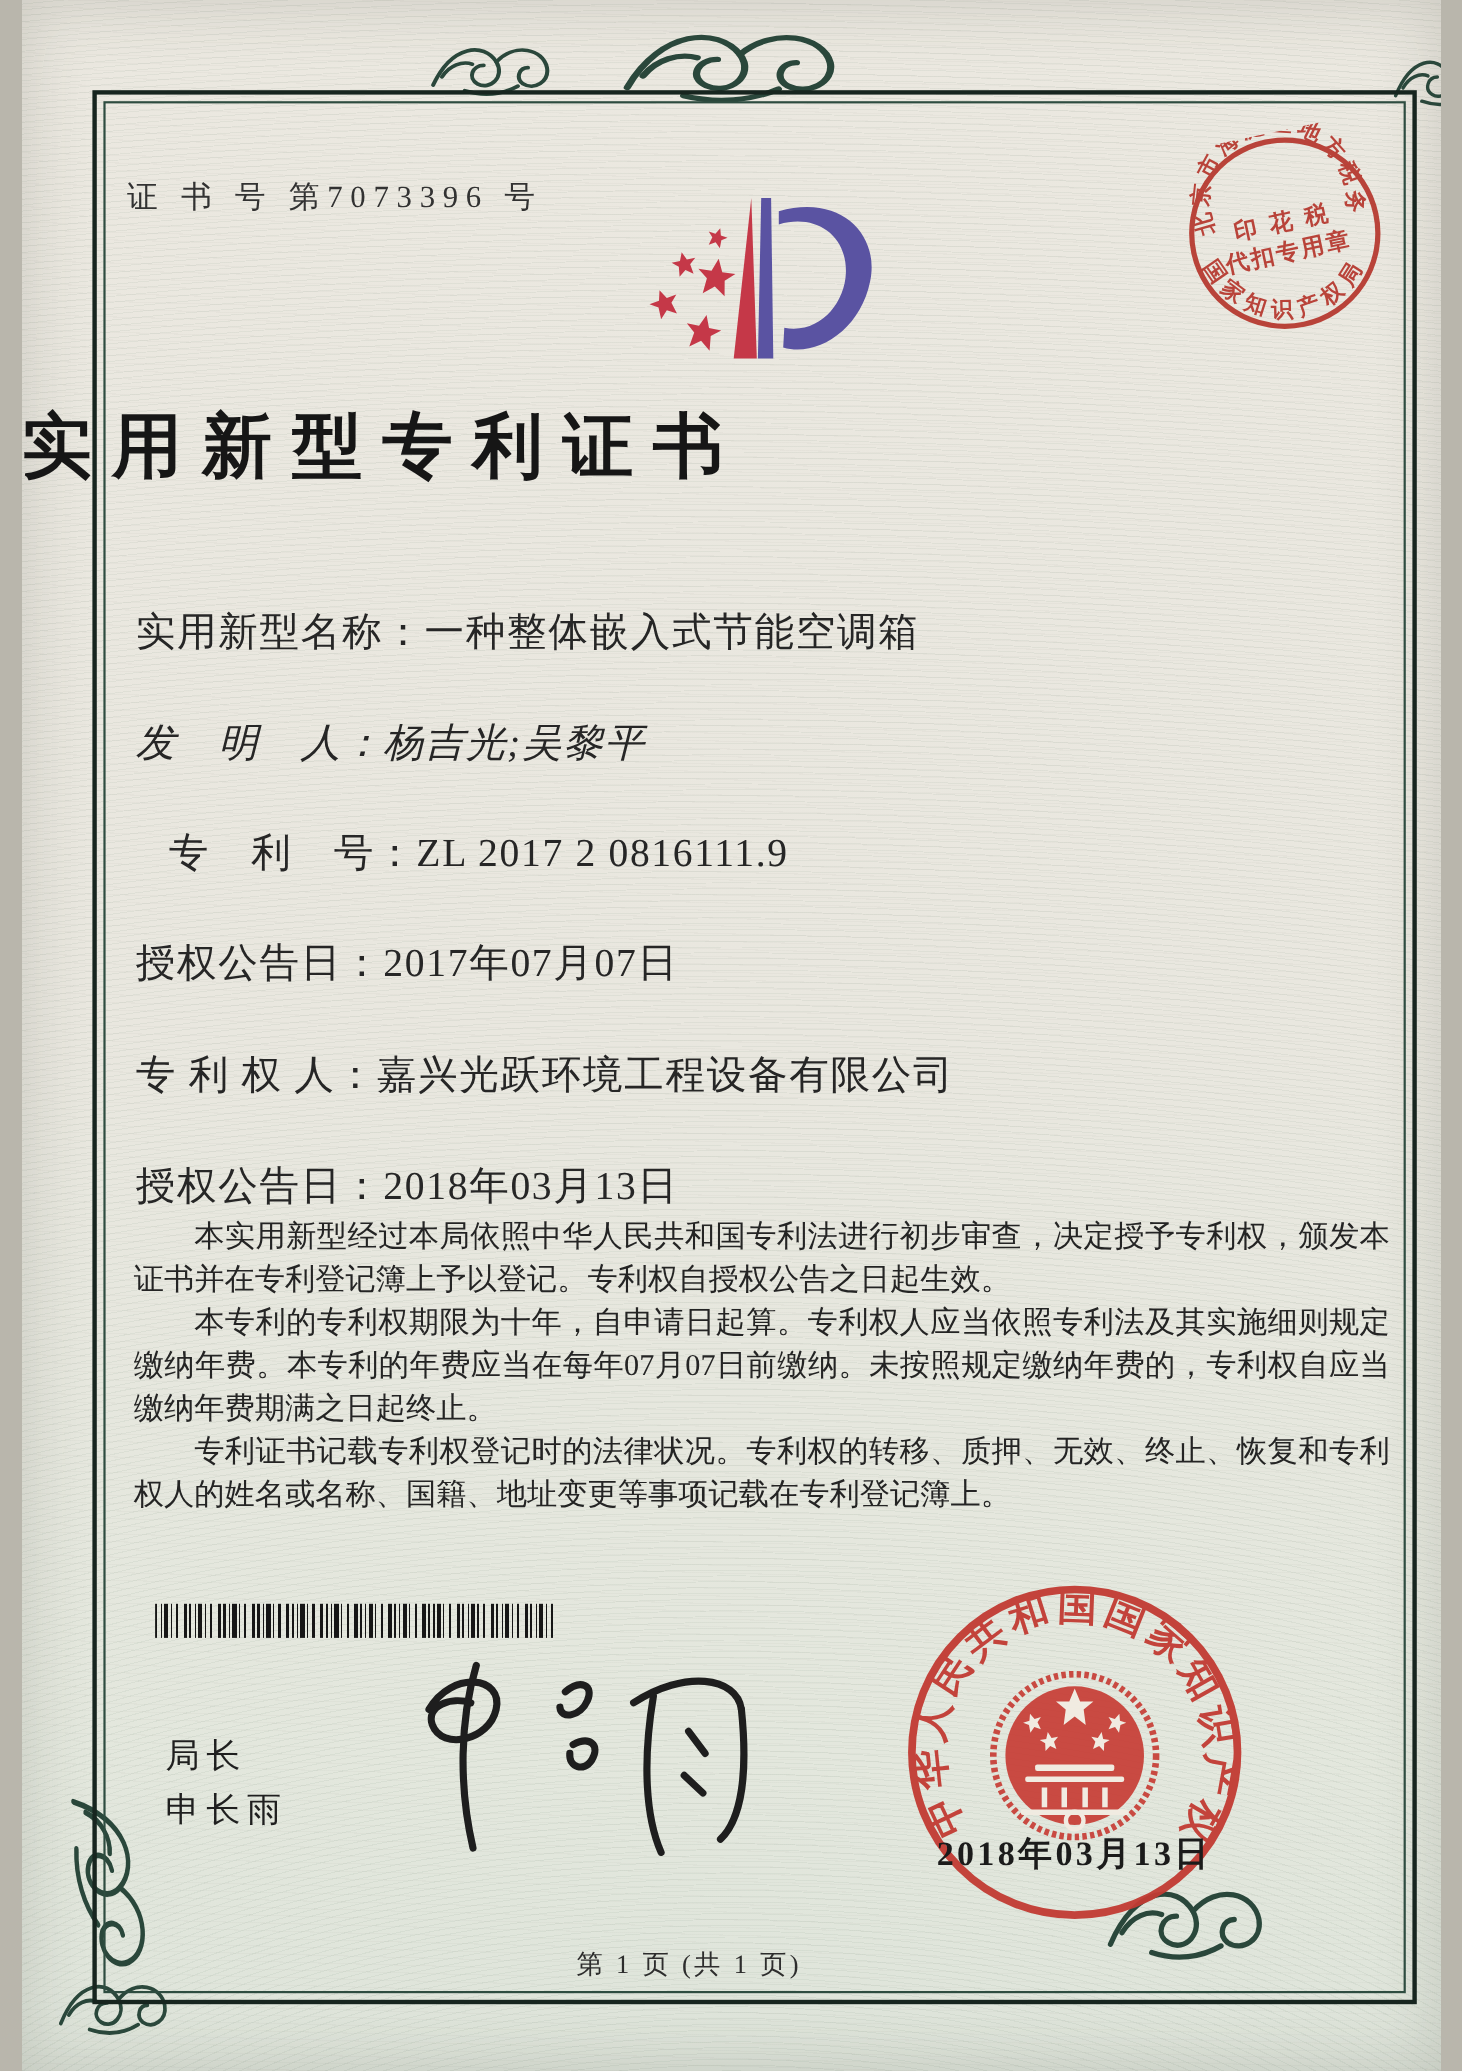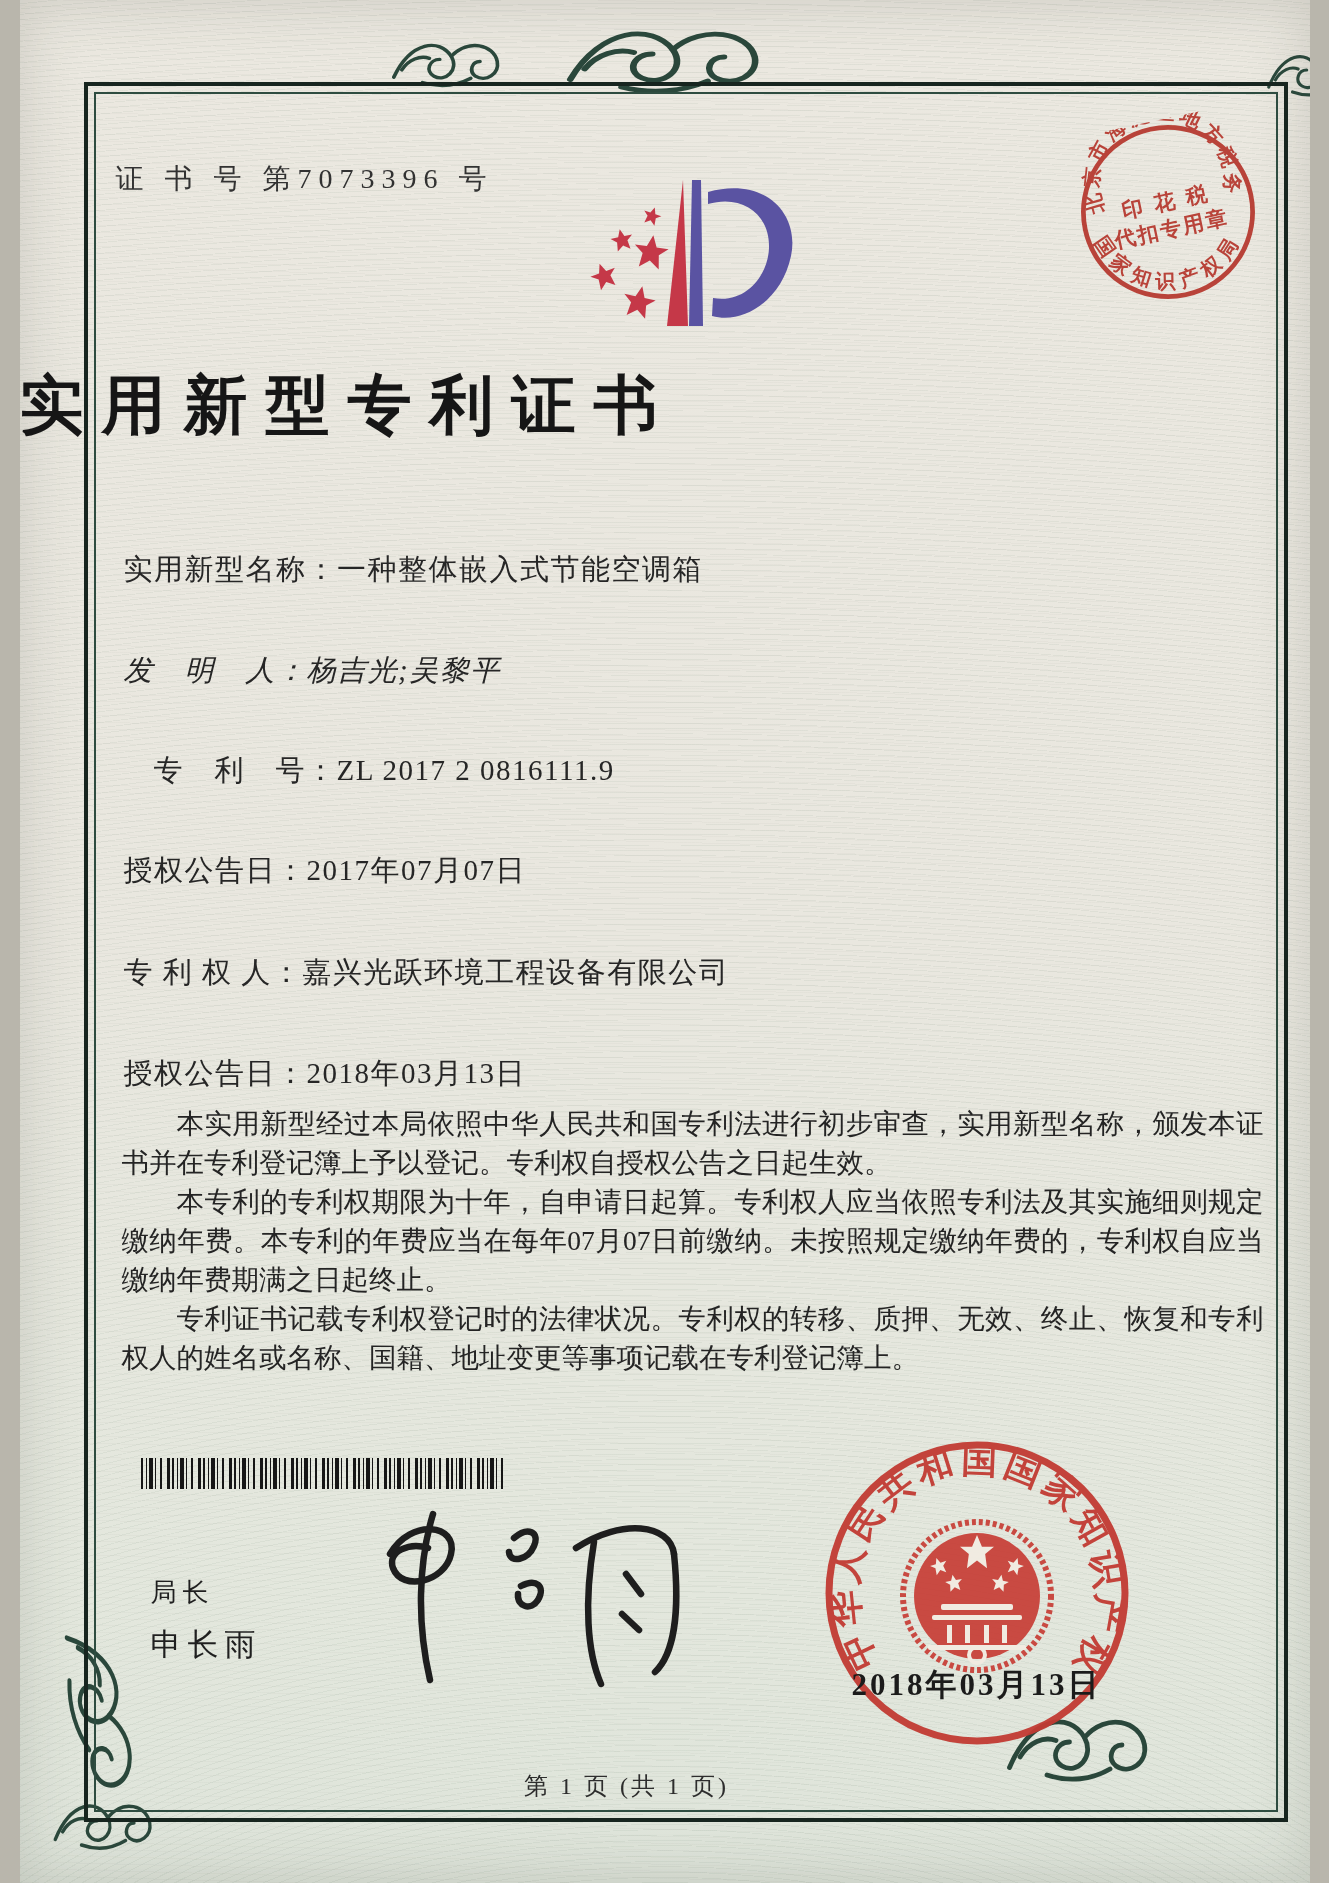--- a/index.html
+++ b/index.html
@@ -24,38 +24,38 @@
   .cert-no{position:absolute;left:96px;top:160px;font-size:28px;letter-spacing:7px;color:#323232;}
 
   .logo{position:absolute;left:540px;top:148px;}
 
   .title{position:absolute;left:0;top:362px;width:1329px;text-align:left;
     font-size:64px;font-weight:bold;letter-spacing:18px;color:#161616;}
 
   .tax-stamp{position:absolute;left:1056px;top:120px;transform:rotate(-12deg);opacity:.92;}
 
   .fields{position:absolute;left:104px;top:0;width:1140px;}
-  .field-row{position:absolute;left:0;white-space:nowrap;font-size:29px;color:#262626;letter-spacing:1.5px;}
+  .field-row{position:absolute;left:0;white-space:nowrap;font-size:36px;color:#262626;letter-spacing:1.5px;}
   .fr0{top:550px;} .fr1{top:651px;font-style:italic;} .fr2{top:751px;margin-left:30px;} .fr3{top:851px;} .fr4{top:953px;} .fr5{top:1054px;}
 
   .body-text{position:absolute;left:102px;top:1104px;width:1142px;
     font-size:27.5px;line-height:39px;color:#242424;
     text-align:justify;text-justify:inter-ideograph;}
   .body-text p{margin:0;text-indent:2em;}
 
   .barcode{position:absolute;left:121px;top:1458px;width:362px;height:31px;
     background-image:repeating-linear-gradient(90deg,
       #161616 0 2px,transparent 2px 5px,
       #161616 5px 6px,transparent 6px 8px,
       #161616 8px 12px,transparent 12px 14px,
       #161616 14px 15px,transparent 15px 19px,
       #161616 19px 21px,transparent 21px 26px,
       #161616 26px 29px,transparent 29px 31px);}
 
-  .director-label{position:absolute;left:131px;top:1575px;font-size:26px;letter-spacing:6px;color:#1f1f1f;
+  .director-label{position:absolute;left:131px;top:1575px;font-size:31px;letter-spacing:6px;color:#1f1f1f;
     font-family:"Liberation Sans","DejaVu Sans",sans-serif;}
   .director-name{position:absolute;left:131px;top:1624px;font-size:31px;letter-spacing:6px;color:#1f1f1f;
     font-family:Liberation Serif, serif;}
 
   .signature{position:absolute;left:318px;top:1502px;}
 
   .seal{position:absolute;left:800px;top:1436px;opacity:.95;}
   .seal-date{position:absolute;left:800px;top:1664px;width:314px;text-align:center;
     font-size:31px;font-weight:600;color:#1b1b1b;letter-spacing:3px;white-space:nowrap;}
 
@@ -131,21 +131,21 @@
   <div class="fields">
     <div class="field-row fr0"><span>实用新型名称：</span><span>一种整体嵌入式节能空调箱</span></div>
     <div class="field-row fr1"><span>发　明　人：</span><span>杨吉光;吴黎平</span></div>
     <div class="field-row fr2"><span>专　利　号：</span><span>ZL 2017 2 0816111.9</span></div>
     <div class="field-row fr3"><span>授权公告日：</span><span>2017年07月07日</span></div>
     <div class="field-row fr4"><span>专 利 权 人：</span><span>嘉兴光跃环境工程设备有限公司</span></div>
     <div class="field-row fr5"><span>授权公告日：</span><span>2018年03月13日</span></div>
   </div>
 
   <div class="body-text">
-    <p>本实用新型经过本局依照中华人民共和国专利法进行初步审查，实用新型名称，颁发本证书并在专利登记簿上予以登记。专利权自授权公告之日起生效。</p>
+    <p>本实用新型经过本局依照中华人民共和国专利法进行初步审查，决定授予专利权，颁发本证书并在专利登记簿上予以登记。专利权自授权公告之日起生效。</p>
     <p>本专利的专利权期限为十年，自申请日起算。专利权人应当依照专利法及其实施细则规定缴纳年费。本专利的年费应当在每年07月07日前缴纳。未按照规定缴纳年费的，专利权自应当缴纳年费期满之日起终止。</p>
     <p>专利证书记载专利权登记时的法律状况。专利权的转移、质押、无效、终止、恢复和专利权人的姓名或名称、国籍、地址变更等事项记载在专利登记簿上。</p>
   </div>
 
   <div class="barcode"></div>
 
   <div class="director-label">局长</div>
   <div class="director-name">申长雨</div>
 
   <svg class="signature" width="360" height="200" viewBox="0 0 360 200" aria-hidden="true">

